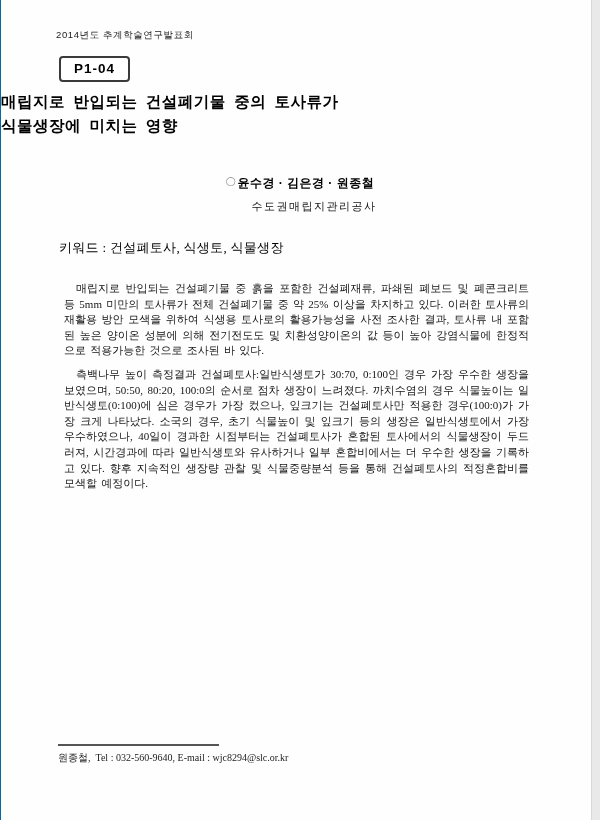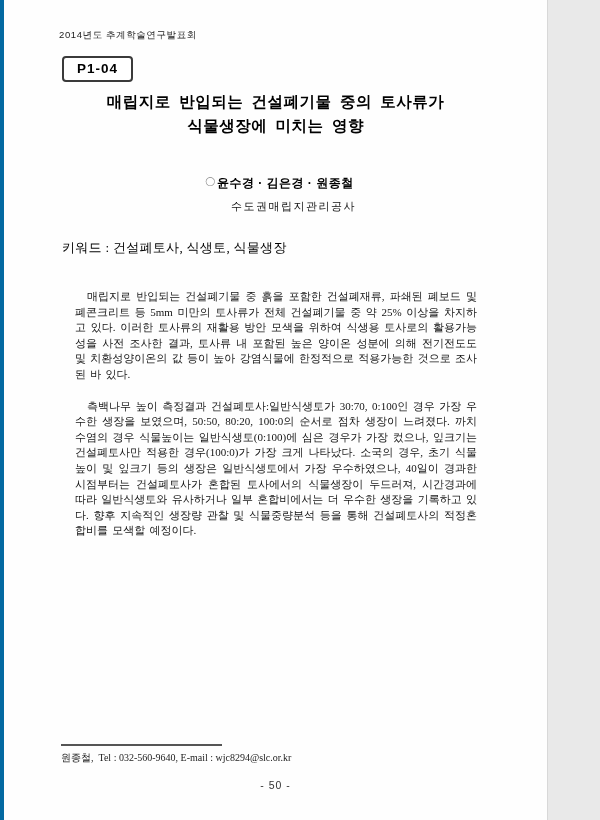--- a/index.html
+++ b/index.html
@@ -3,43 +3,43 @@
 <meta charset="utf-8">
 <style>
   html, body { margin: 0; padding: 0; }
   body {
     width: 600px; height: 820px;
     background: #e9e9e9;
     font-family: "Liberation Serif", "DejaVu Serif", serif;
   }
   .page {
     position: relative;
-    width: 548px; height: 820px;
+    width: 592px; height: 820px;
     background: #fefefe;
     overflow: hidden;
     box-sizing: border-box;
-    border-left: 4px solid #0369a1;
+    border-left: 1px solid #0369a1;
     border-right: 1px solid #d8d8d8;
   }
   .conf-header {
     position: absolute; left: 55px; top: 29px;
     font-family: "Liberation Sans", "DejaVu Sans", sans-serif;
     font-size: 9.5px; letter-spacing: 0.6px; color: #1c1c1c;
   }
   .paper-id-box {
     position: absolute; left: 58px; top: 56px;
     border: 2px solid #3a3a3a; border-radius: 4px;
     padding: 3px 13px 4px 13px;
     font-family: "Liberation Sans", "DejaVu Sans", sans-serif;
     font-weight: bold; font-size: 13.5px; color: #000;
     letter-spacing: 1px; background: #fff;
   }
   .title {
     position: absolute; left: 0; right: 0; top: 90px;
-    text-align: center;
+    text-align: left;
     font-weight: bold; font-size: 15.5px; color: #000;
     line-height: 24px; word-spacing: 4px; letter-spacing: 0.5px;
   }
   .authors {
     position: absolute; left: 8px; right: 0; top: 175px;
     text-align: center;
     font-family: "Liberation Sans", "DejaVu Sans", sans-serif;
     font-weight: bold; font-size: 12px; color: #000;
     letter-spacing: 0.5px;
   }
@@ -56,21 +56,21 @@
     position: absolute; left: 58px; top: 239px;
     font-weight: normal; font-size: 13px; color: #000;
     letter-spacing: 0.3px;
   }
   .abstract {
     position: absolute; left: 55px; right: 54px; top: 273px;
     text-align: justify;
     font-size: 11px; color: #141414;
     line-height: 15.6px; word-spacing: 1.5px;
   }
-  .abstract p { margin: 16px; text-indent: 1.1em; }
+  .abstract p { margin: 8px; text-indent: 1.1em; }
   .footnote-rule {
     position: absolute; left: 57px; top: 744px;
     width: 161px; height: 2px; background: #555;
   }
   .footnote {
     position: absolute; left: 57px; top: 751px;
     font-size: 10px; color: #222; white-space: pre;
   }
   .page-number {
     position: absolute; left: 0; right: 0; top: 779px;
@@ -103,15 +103,14 @@
 
   <div class="abstract">
     <p>매립지로 반입되는 건설폐기물 중 흙을 포함한 건설폐재류, 파쇄된 폐보드 및 폐콘크리트 등 5mm 미만의 토사류가 전체 건설폐기물 중 약 25% 이상을 차지하고 있다. 이러한 토사류의 재활용 방안 모색을 위하여 식생용 토사로의 활용가능성을 사전 조사한 결과, 토사류 내 포함된 높은 양이온 성분에 의해 전기전도도 및 치환성양이온의 값 등이 높아 강염식물에 한정적으로 적용가능한 것으로 조사된 바 있다.</p>
     <p>측백나무 높이 측정결과 건설폐토사:일반식생토가 30:70, 0:100인 경우 가장 우수한 생장을 보였으며, 50:50, 80:20, 100:0의 순서로 점차 생장이 느려졌다. 까치수염의 경우 식물높이는 일반식생토(0:100)에 심은 경우가 가장 컸으나, 잎크기는 건설폐토사만 적용한 경우(100:0)가 가장 크게 나타났다. 소국의 경우, 초기 식물높이 및 잎크기 등의 생장은 일반식생토에서 가장 우수하였으나, 40일이 경과한 시점부터는 건설폐토사가 혼합된 토사에서의 식물생장이 두드러져, 시간경과에 따라 일반식생토와 유사하거나 일부 혼합비에서는 더 우수한 생장을 기록하고 있다. 향후 지속적인 생장량 관찰 및 식물중량분석 등을 통해 건설폐토사의 적정혼합비를 모색할 예정이다.</p>
   </div>
 
   <div class="footnote-rule"></div>
 
   <div class="footnote">원종철,  Tel : 032-560-9640, E-mail : wjc8294@slc.or.kr</div>
 
-  <div class="page-number">- 50 -</div>
 
 </div>
 
 </body></html>

